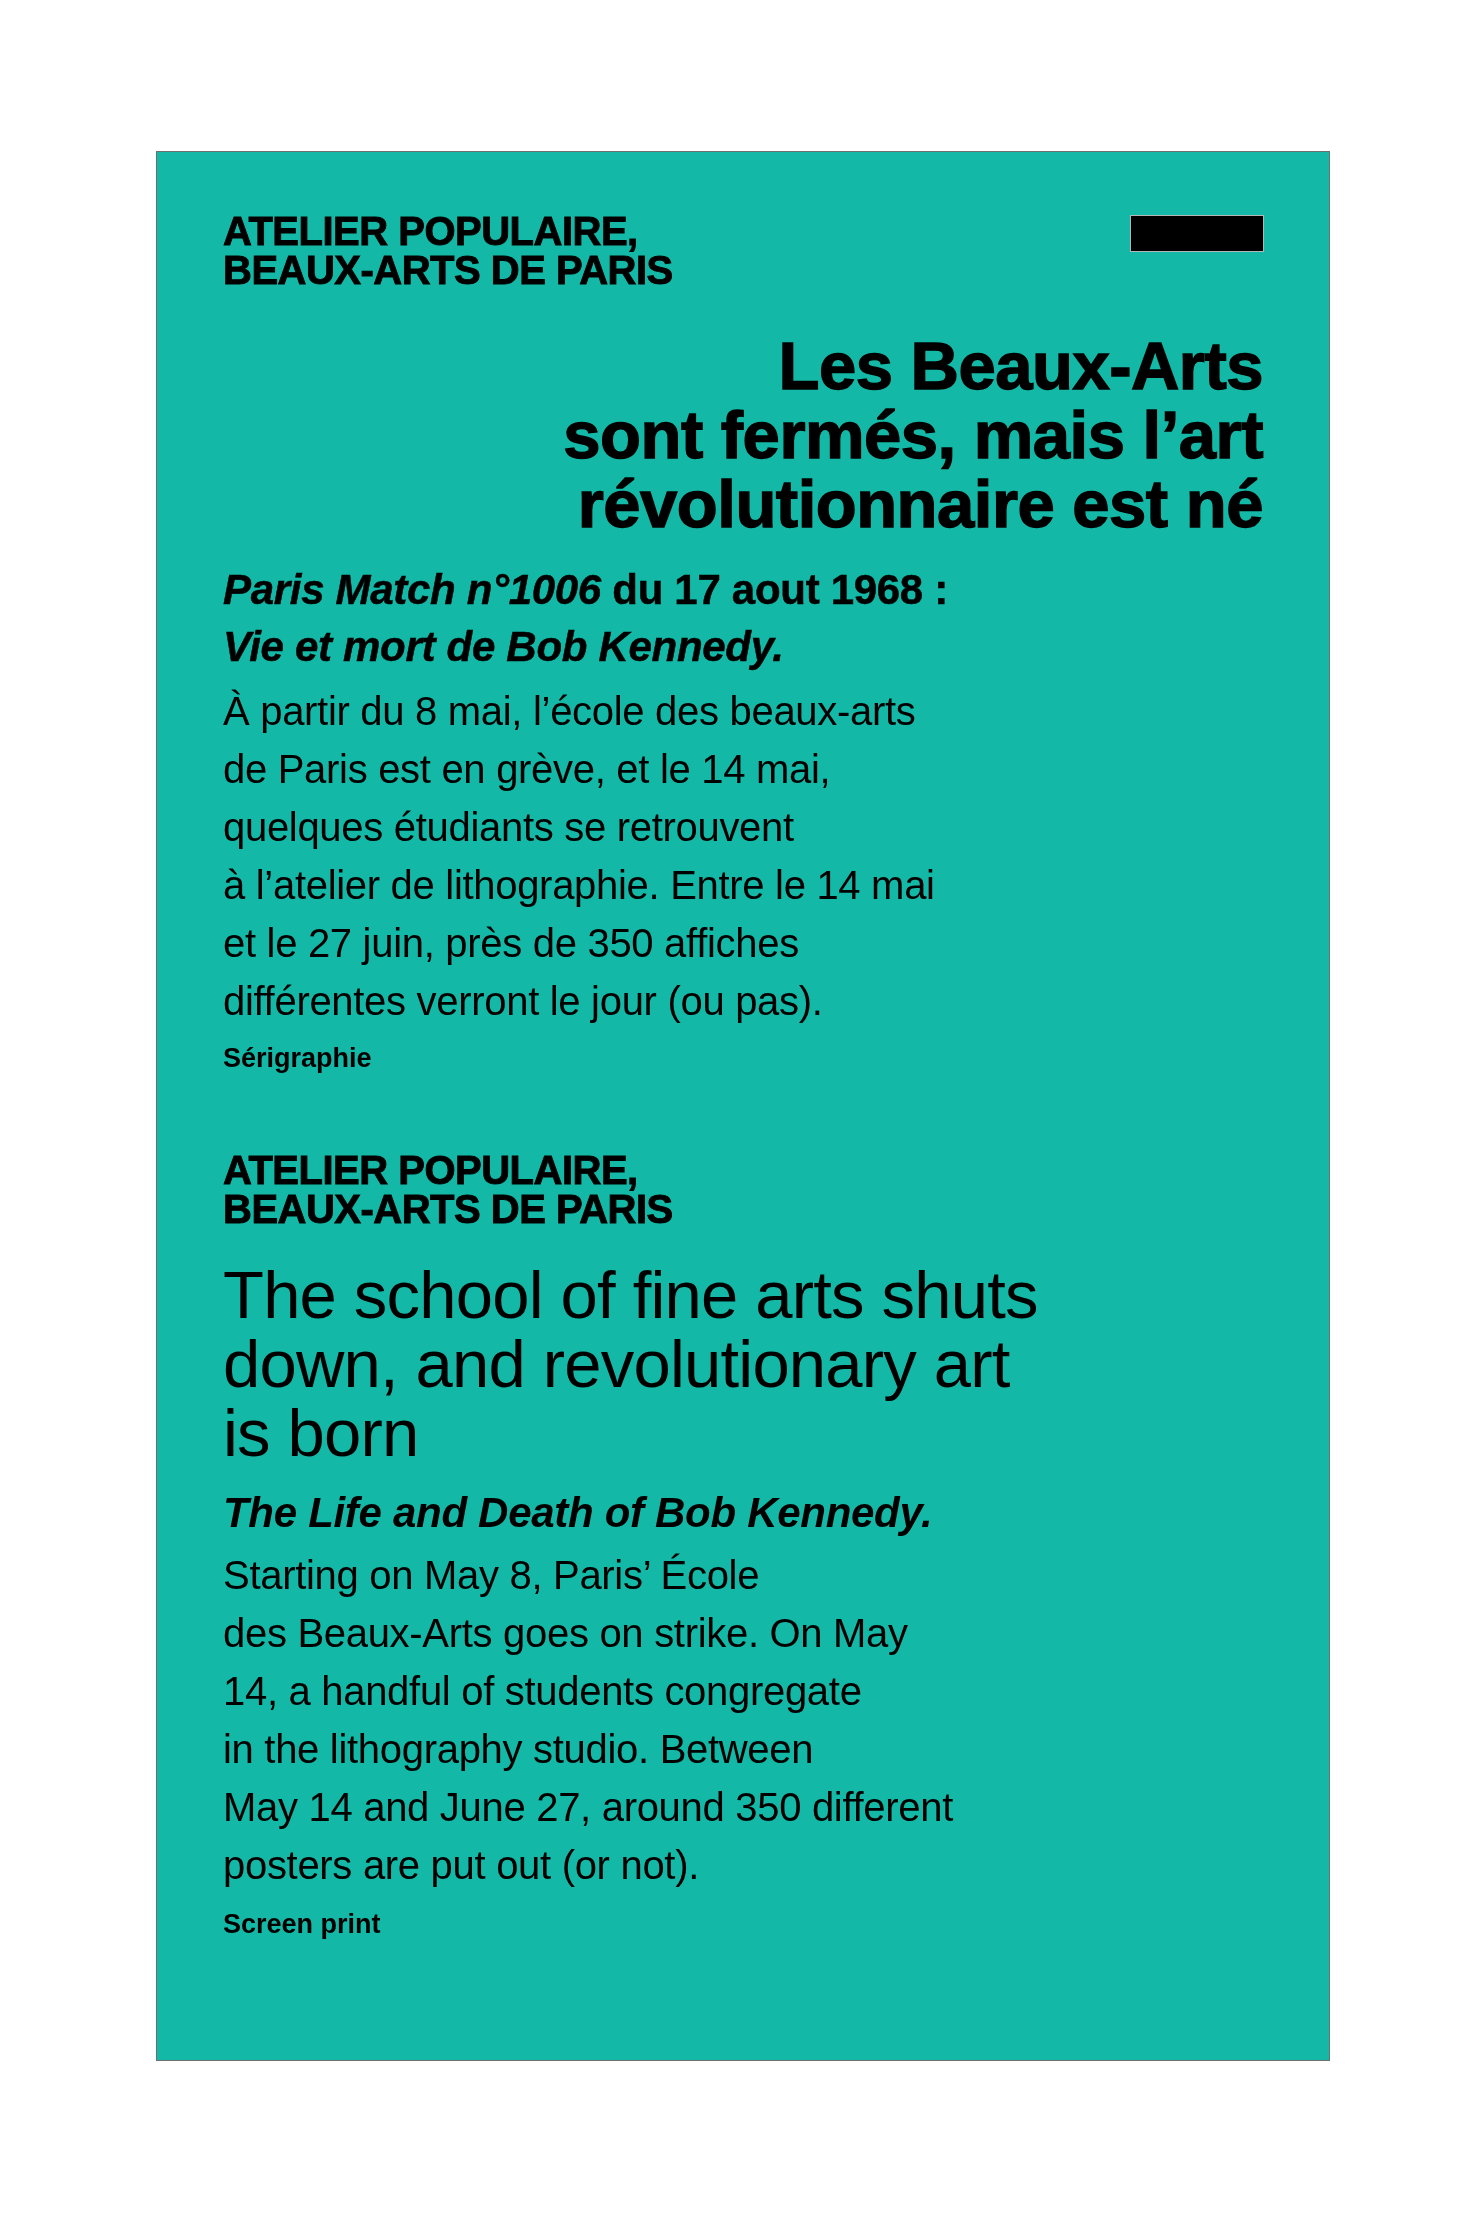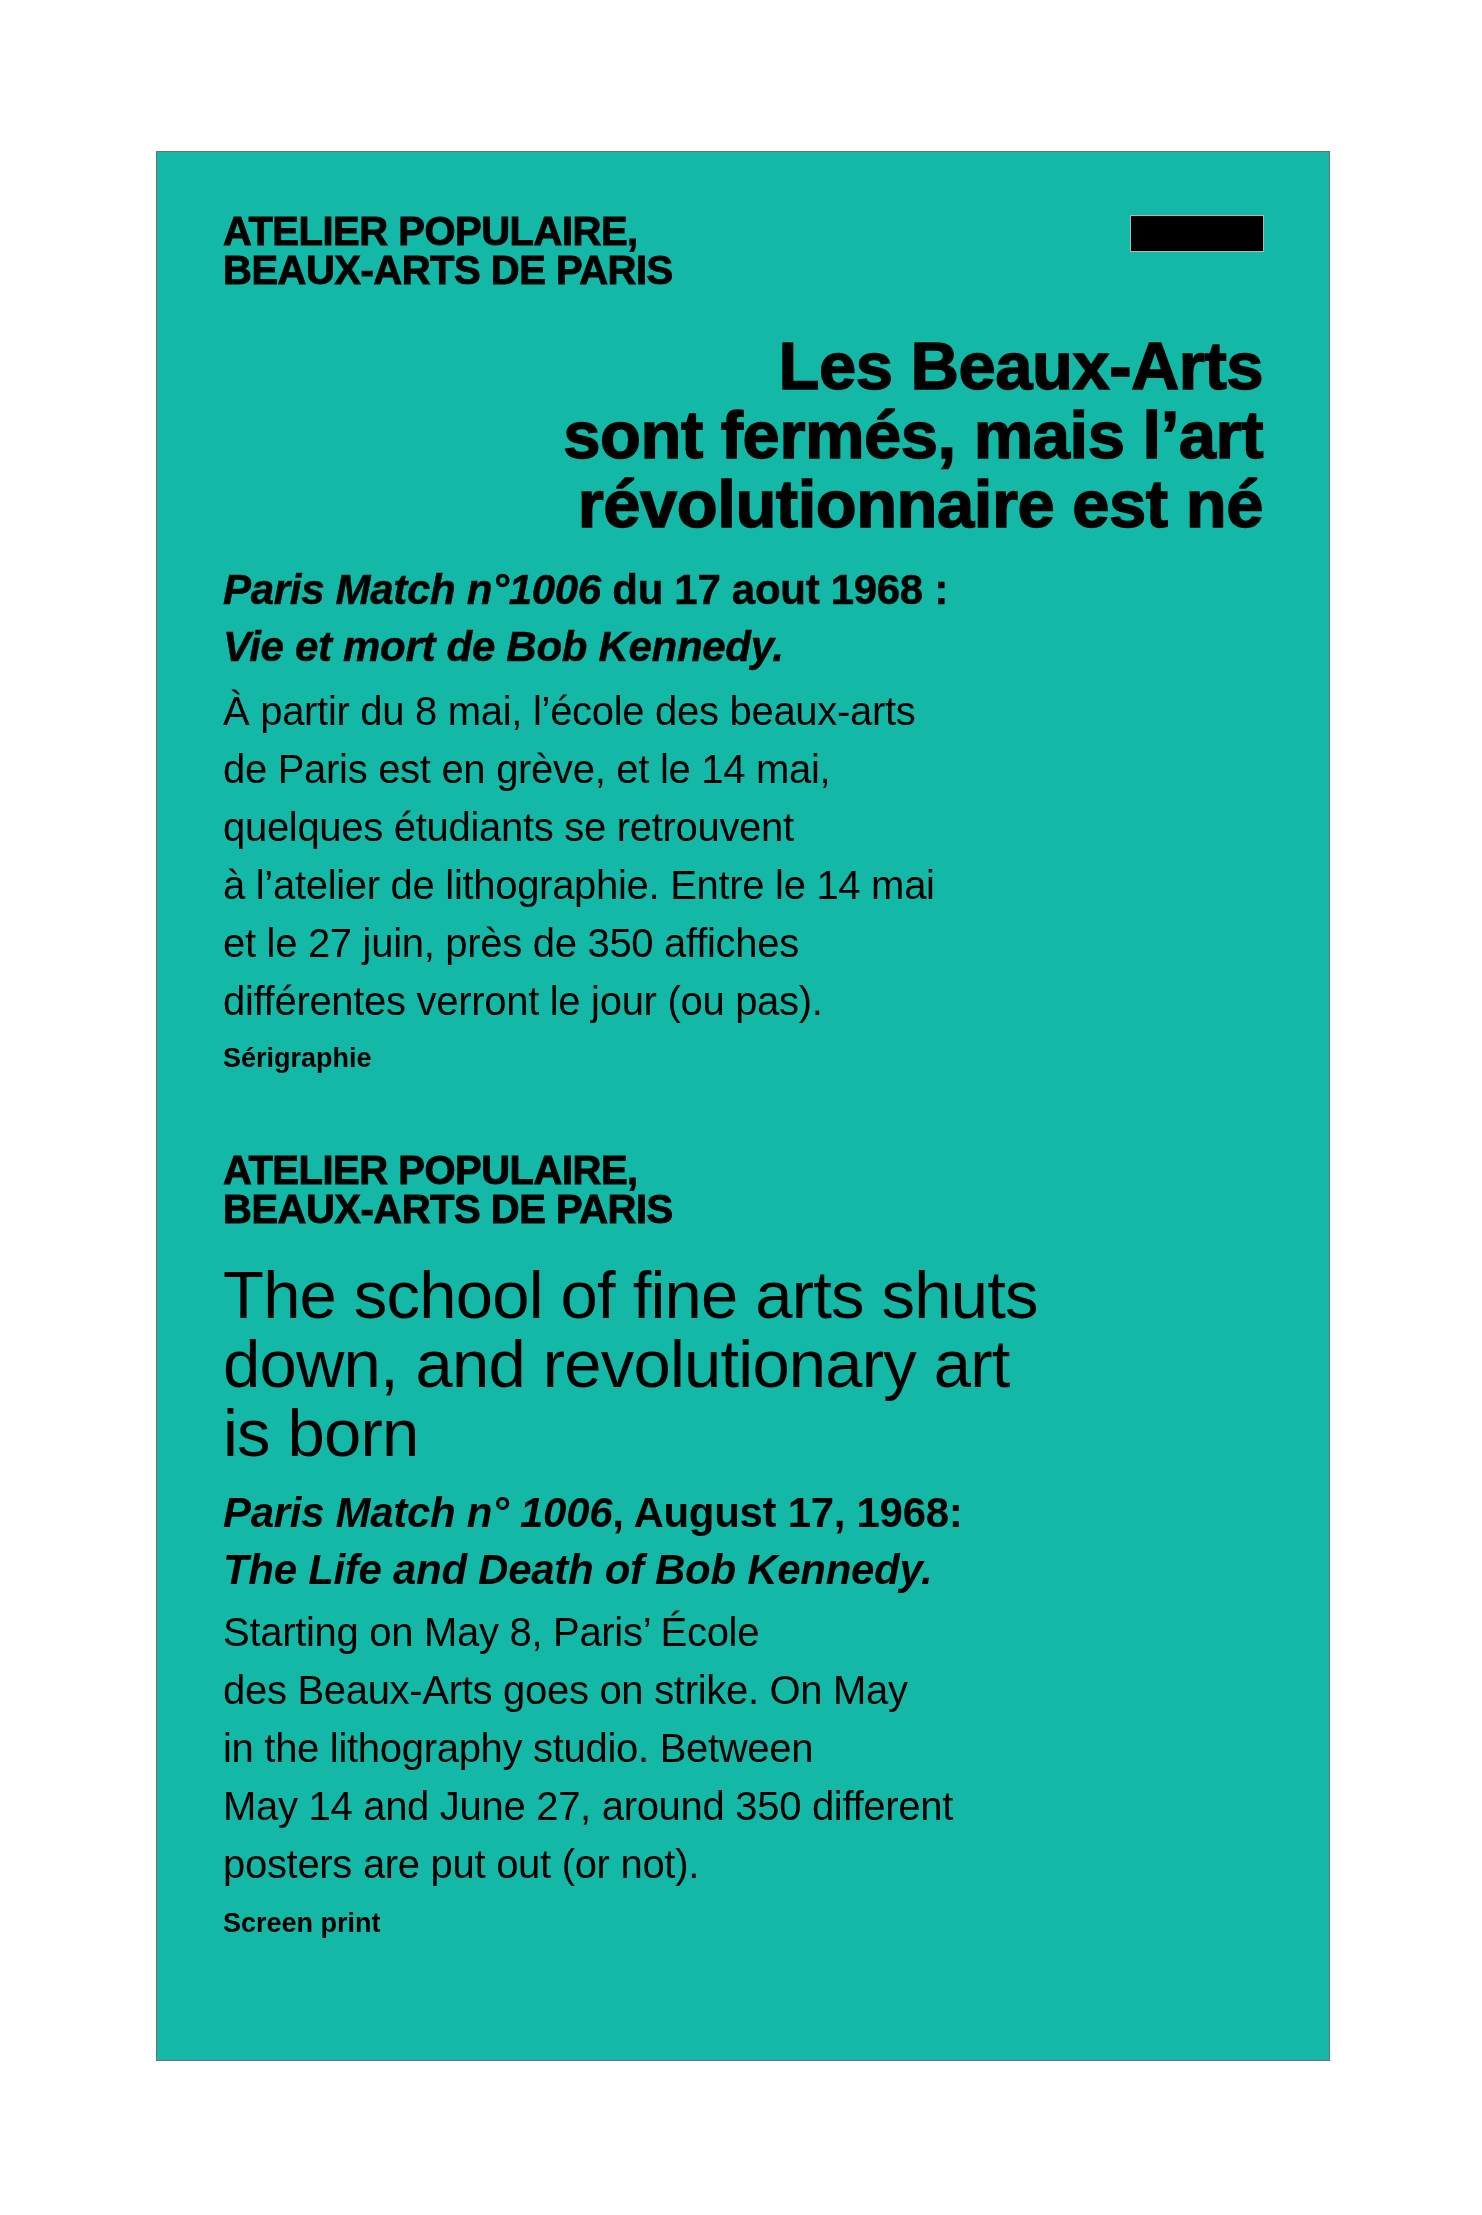--- a/index.html
+++ b/index.html
@@ -132,27 +132,27 @@
       <div>BEAUX-ARTS DE PARIS</div>
     </div>
 
     <h1 class="headline en">
       <div>The school of fine arts shuts</div>
       <div>down, and revolutionary art</div>
       <div>is born</div>
     </h1>
 
     <div class="subtitle en">
-      <div><em>Paris Match n° 1006</em><span>, August 17, 1968:</span></div>
       <div><em>The Life and Death of Bob Kennedy.</em></div>
     </div>
 
     <div class="bodytext en">
       <div>Starting on May 8, Paris’ École</div>
       <div>des Beaux-Arts goes on strike. On May</div>
+      <div>14, a handful of students congregate</div>
       <div>in the lithography studio. Between</div>
       <div>May 14 and June 27, around 350 different</div>
       <div>posters are put out (or not).</div>
     </div>
 
     <div class="caption en">Screen print</div>
   </section>
 
 </div>
 

